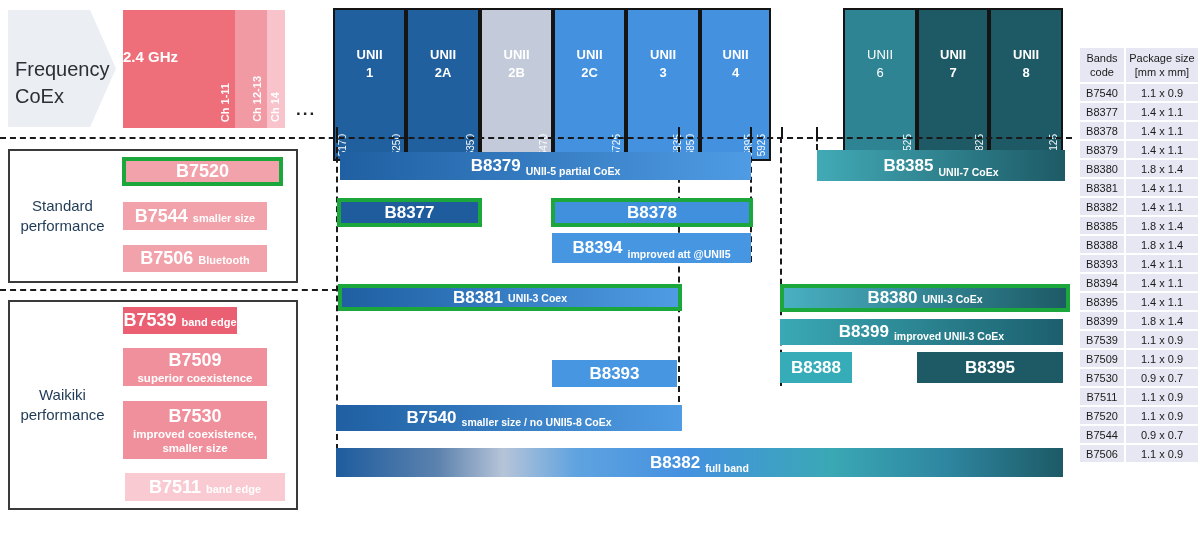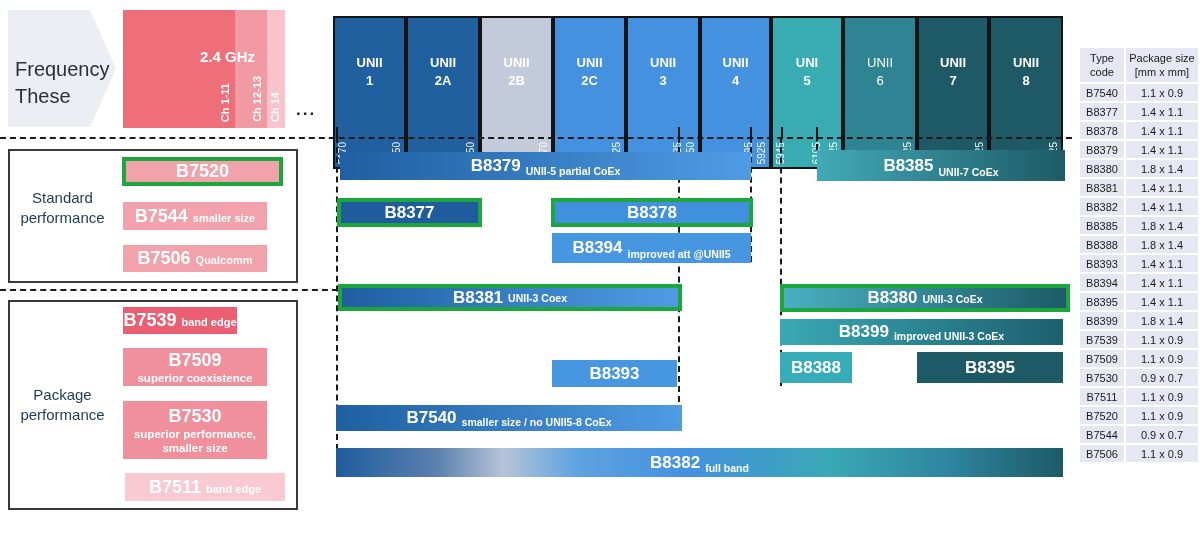--- a/index.html
+++ b/index.html
@@ -6,24 +6,24 @@
   .stage{position:relative;width:1200px;height:552px;background:#fff;overflow:hidden;
          font-family:"Liberation Sans",sans-serif;}
   
   .chev{position:absolute;left:8px;top:10px;width:108px;height:117px;background:#ebeef3;
         clip-path:polygon(0 0,76% 0,100% 50%,76% 100%,0 100%);}
   .fb-label{position:absolute;left:15px;top:56px;font-size:20px;color:#2d2f36;line-height:27px;}
   
   .seg{position:absolute;top:10px;height:118px;}
   .seg .ch{position:absolute;bottom:6px;writing-mode:vertical-rl;transform:rotate(180deg);
            font-size:11px;color:#fff;font-weight:bold;}
-  .ghz-label{position:absolute;left:123px;top:48px;width:132px;text-align:right;
+  .ghz-label{position:absolute;left:123px;top:48px;width:132px;text-align:left;
              color:#fff;font-weight:bold;font-size:15px;}
   .dots{position:absolute;left:296px;top:100px;font-size:17px;font-weight:bold;color:#222;letter-spacing:2px;}
-  .band{position:absolute;top:8px;height:153px;border:2px solid #141414;box-sizing:border-box;color:#fff;margin-top:8px;}
+  .band{position:absolute;top:8px;height:153px;border:2px solid #141414;box-sizing:border-box;color:#fff;}
   .band-name{position:absolute;top:36px;left:0;right:0;text-align:center;font-weight:bold;
              font-size:13px;line-height:18px;}
   .band-name.thin{font-weight:normal;}
   .band .fr{position:absolute;bottom:3px;writing-mode:vertical-rl;transform:rotate(180deg);
             font-size:10px;opacity:.95;}
   
   .vdash{position:absolute;width:0;border-left:2px dashed #1a1a1a;}
   .hdash{position:absolute;height:0;border-top:2px dashed #1a1a1a;}
   .tick{position:absolute;width:2px;background:#141414;top:127px;height:11px;}
   
@@ -58,21 +58,21 @@
   .tbody .tcell{height:17px;}
 </style>
 </head>
 <body>
 
 <div class="stage">
 
   <div class="chev"></div>
   <div class="fb-label">
     <div>Frequency</div>
-    <div>These</div>
+    <div>CoEx</div>
   </div>
 
   <div id="band24"></div>
     <div class="seg" style="left: 267px; width: 18px; background: rgb(248, 195, 202);">
       <div class="ch" style="right: 4px;">Ch 14</div>
     </div>
     <div class="seg" style="left: 235px; width: 32px; background: rgb(242, 154, 164);">
       <div class="ch" style="right: 4px;">Ch 12-13</div>
     </div>
     <div class="seg" style="left: 123px; width: 112px; background: rgb(238, 110, 121);">
@@ -95,29 +95,20 @@
         <div>7</div>
       </div>
       <div class="fr" style="right: 2px;">6825</div>
     </div>
     <div class="band" style="left: 843px; width: 74px; background: rgb(46, 132, 147);">
       <div class="band-name thin">
         <div>UNII</div>
         <div>6</div>
       </div>
       <div class="fr" style="right: 2px;">6525</div>
-    </div>
-    <div class="band" style="left: 771px; width: 72px; background: rgb(56, 171, 179);">
-      <div class="band-name">
-        <div>UNI</div>
-        <div>5</div>
-      </div>
-      <div class="fr" style="left: 2px;">5945</div>
-      <div class="fr" style="left: 38px;">6105</div>
-      <div class="fr" style="right: 2px;">6425</div>
     </div>
     <div class="band" style="left: 700px; width: 71px; background: rgb(68, 145, 224);">
       <div class="band-name">
         <div>UNII</div>
         <div>4</div>
       </div>
       <div class="fr" style="right: 15px;">5895</div>
       <div class="fr" style="right: 2px;">5925</div>
     </div>
     <div class="band" style="left: 626px; width: 74px; background: rgb(68, 145, 224);">
@@ -165,64 +156,64 @@
   <div class="vdash" style="left:750px;top:137px;height:125px;"></div>
   <div class="vdash" style="left:780px;top:137px;height:249px;"></div>
   <div class="vdash" style="left:816px;top:127px;height:23px;"></div>
   <div class="tick" style="left:336px;"></div>
   <div class="tick" style="left:678px;"></div>
   <div class="tick" style="left:750px;"></div>
   <div class="tick" style="left:781px;"></div>
   <div class="tick" style="left:816px;"></div>
 
   <div class="gbox" style="left:8px;top:149px;width:290px;height:134px;"></div>
-  <div class="glabel" style="top:188px;">
+  <div class="glabel" style="top:196px;">
     <div>Standard</div>
     <div>performance</div>
   </div>
   <div class="gbox" style="left:8px;top:300px;width:290px;height:210px;"></div>
   <div class="glabel" style="top:385px;">
-    <div>Package</div>
+    <div>Waikiki</div>
     <div>performance</div>
   </div>
   <div id="gitems">
       <div class="pitem green" style="left: 126px; top: 161px; width: 153px; height: 21px; background: rgb(242, 162, 170);">
         <div class="row1">
           <div class="code">B7520</div>
         </div>
       </div>
       <div class="pitem" style="left: 123px; top: 202px; width: 144px; height: 28px; background: rgb(242, 162, 170);">
         <div class="row1">
           <div class="code">B7544</div>
           <div class="sub">smaller size</div>
         </div>
       </div>
       <div class="pitem" style="left: 123px; top: 245px; width: 144px; height: 27px; background: rgb(242, 162, 170);">
         <div class="row1">
           <div class="code">B7506</div>
-          <div class="sub">Qualcomm</div>
+          <div class="sub">Bluetooth</div>
         </div>
       </div>
       <div class="pitem" style="left: 123px; top: 307px; width: 114px; height: 27px; background: rgb(235, 95, 114);">
         <div class="row1">
           <div class="code">B7539</div>
           <div class="sub">band edge</div>
         </div>
       </div>
       <div class="pitem" style="left: 123px; top: 348px; width: 144px; height: 38px; background: rgb(240, 144, 156);">
         <div class="row1">
           <div class="code">B7509</div>
         </div>
         <div class="line">superior coexistence</div>
       </div>
       <div class="pitem" style="left: 123px; top: 401px; width: 144px; height: 58px; background: rgb(240, 144, 156);">
         <div class="row1">
           <div class="code">B7530</div>
         </div>
-        <div class="line">superior performance,</div>
+        <div class="line">improved coexistence,</div>
         <div class="line">smaller size</div>
       </div>
       <div class="pitem" style="left: 125px; top: 473px; width: 160px; height: 28px; background: rgb(249, 202, 209);">
         <div class="row1">
           <div class="code">B7511</div>
           <div class="sub">band edge</div>
         </div>
       </div>
     </div>
 
@@ -273,21 +264,21 @@
       <div class="bar" style="left: 336px; top: 448px; width: 727px; height: 29px; background: linear-gradient(90deg, rgb(30, 92, 158) 0%, rgb(92, 130, 174) 14%, rgb(182, 196, 216) 23%, rgb(95, 163, 224) 33%, rgb(68, 145, 224) 48%, rgb(58, 168, 181) 68%, rgb(46, 134, 160) 84%, rgb(29, 90, 102) 100%);">
         <div class="code">B8382</div>
         <div class="sub">full band</div>
       </div>
     </div>
 
 
   <div class="tbl">
     <div class="trow thead">
       <div class="tcell tc1">
-        <div>Type</div>
+        <div>Bands</div>
         <div>code</div>
       </div>
       <div class="tcell tc2">
         <div>Package size</div>
         <div>[mm x mm]</div>
       </div>
     </div>
     <div id="tbody" class="tbody">
         <div class="trow">
           <div class="tcell tc1">B7540</div>

